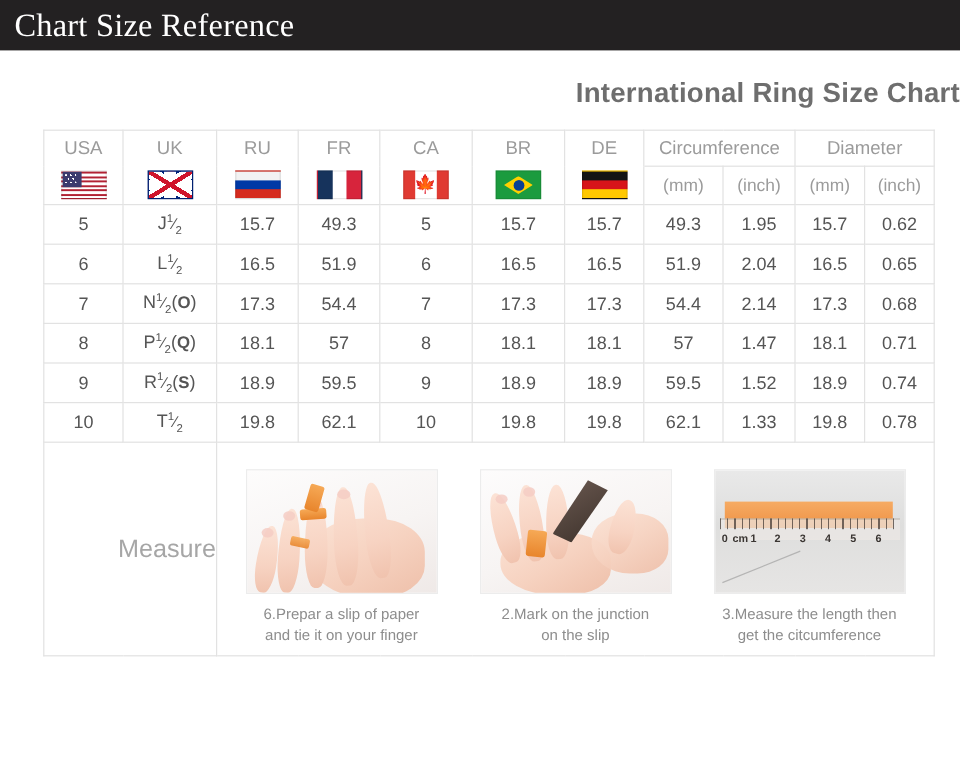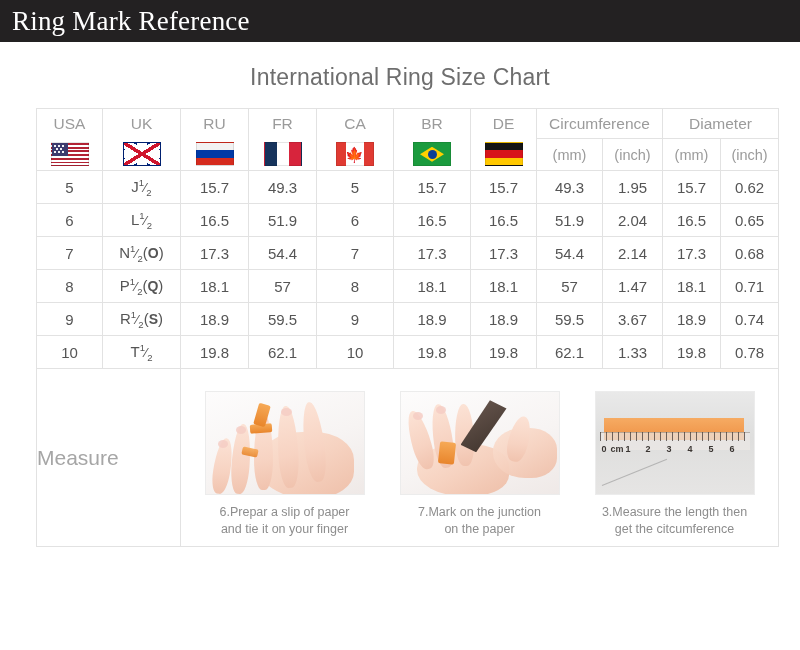--- a/index.html
+++ b/index.html
@@ -22,25 +22,26 @@
   #banner-title {
     color: #ffffff;
     font-family: "Liberation Serif", serif;
     font-size: 27px;
     line-height: 1;
     letter-spacing: .2px;
   }
 
   
   #chart-title {
-    text-align: center;
+    text-align: right;
     color: #6e6e6e;
     font-size: 23px;
     margin-top: 22px;
     letter-spacing: .2px;
+    font-weight: bold;
   }
 
   
   #table-wrap { padding: 0 36px; margin-top: 17px; }
   table {
     width: 728px;
     border-collapse: collapse;
     table-layout: fixed;
     color: #585858;
     font-size: 14.5px;
@@ -154,21 +155,21 @@
   .ukcell sup { font-size: 9.5px; vertical-align: super; }
   .ukcell sub { font-size: 9.5px; vertical-align: sub; }
   .ukcell .slash { font-size: 13px; }
   .ukcell .alt { font-weight: bold; font-size: 14px; }
 
   
   .measure-cell { height: 178px; vertical-align: middle; }
   #measure-label {
     color: #a6a6a6;
     font-size: 21px;
-    text-align: left;
+    text-align: right;
   }
   .steps { display: flex; justify-content: space-around; align-items: flex-start; padding: 14px 6px 0; }
   .step { width: 170px; text-align: center; }
   .photo {
     width: 160px; height: 104px;
     margin: 0 auto;
     border: 1px solid #ececec;
     position: relative;
     overflow: hidden;
     background: #fbfafa;
@@ -230,21 +231,21 @@
   .ruler-line {
     position:absolute; left:6px; bottom:8px; width:70px; height:1px;
     background: rgba(150,150,150,.6);
     transform: rotate(-22deg); transform-origin: left center;
   }
 </style>
 </head>
 <body>
 
 <div id="banner">
-  <span id="banner-title">Ring Mark Reference</span>
+  <span id="banner-title">Chart Size Reference</span>
 </div>
 
 <div id="chart-title">International Ring Size Chart</div>
 
 <div id="table-wrap">
   <table>
     <colgroup>
       <col class="c-usa">
         <col class="c-uk">
         <col class="c-ru">
@@ -341,21 +342,21 @@
         </tr>
         <tr class="drow">
           <td>9</td>
           <td><span class="ukcell">R<sup>1</sup><span class="slash">⁄</span><sub>2</sub>(<span class="alt">S</span>)</span></td>
           <td>18.9</td>
           <td>59.5</td>
           <td>9</td>
           <td>18.9</td>
           <td>18.9</td>
           <td>59.5</td>
-          <td>3.67</td>
+          <td>1.52</td>
           <td>18.9</td>
           <td>0.74</td>
         </tr>
         <tr class="drow">
           <td>10</td>
           <td><span class="ukcell">T<sup>1</sup><span class="slash">⁄</span><sub>2</sub></span></td>
           <td>19.8</td>
           <td>62.1</td>
           <td>10</td>
           <td>19.8</td>
@@ -400,21 +401,21 @@
                   <div class="finger" style="left:10px;top:18px;width:19px;height:60px;transform:rotate(-16deg);"></div>
                   <div class="finger" style="left:32px;top:12px;width:19px;height:64px;transform:rotate(-8deg);"></div>
                   <div class="finger" style="left:54px;top:12px;width:19px;height:62px;transform:rotate(-2deg);"></div>
                   <div class="nail" style="left:12px;top:20px;width:10px;height:8px;"></div>
                   <div class="nail" style="left:35px;top:14px;width:10px;height:8px;"></div>
                   <div class="paper-strip" style="left:38px;top:50px;width:16px;height:22px;transform:rotate(6deg);"></div>
                   <div style="position:absolute;left:60px;top:8px;width:46px;height:52px;background:linear-gradient(150deg,#6c5a52,#3b3029);clip-path:polygon(0 86%,64% 0,100% 16%,34% 100%);"></div>
                   <div class="palm" style="left:92px;top:36px;width:64px;height:50px;opacity:.95;"></div>
                   <div class="finger" style="left:108px;top:24px;width:20px;height:46px;transform:rotate(14deg);"></div>
                 </div>
-                <div class="step-cap"><span>7.Mark on the junction</span><br><span>on the paper</span></div>
+                <div class="step-cap"><span>2.Mark on the junction</span><br><span>on the slip</span></div>
               </div>
               <div class="step">
                 <div class="photo">
                   <div class="ruler-bg"></div>
                   <div class="ruler-strip"></div>
                   <div class="ruler-body"></div>
                   <div class="ruler-ticks"></div>
                   <div class="ruler-nums">
                     <span style="left:2px;">0</span>
                     <span style="left:11px;">cm</span>

